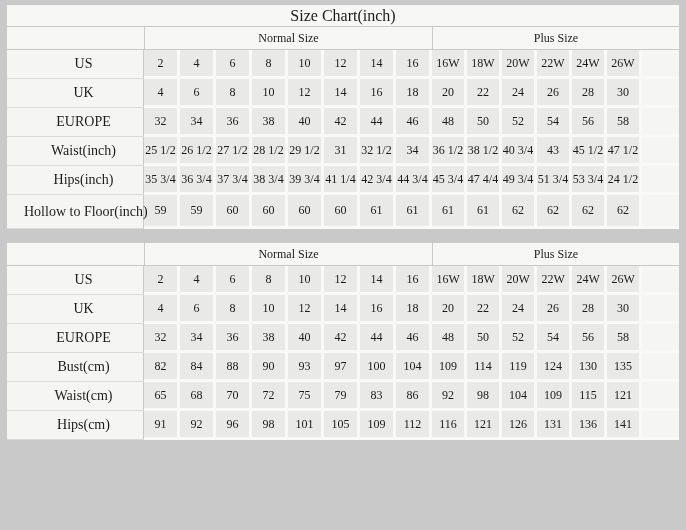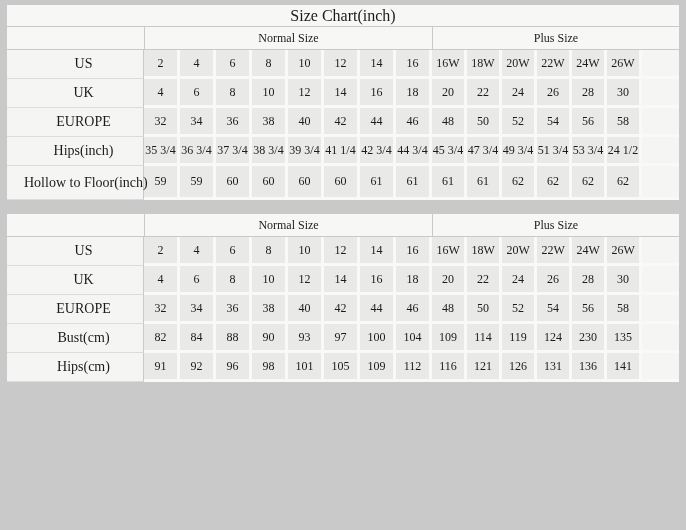--- a/index.html
+++ b/index.html
@@ -148,31 +148,49 @@
           <td class="value-cell">46</td>
           <td class="value-cell">48</td>
           <td class="value-cell">50</td>
           <td class="value-cell">52</td>
           <td class="value-cell">54</td>
           <td class="value-cell">56</td>
           <td class="value-cell">58</td>
           <td class="filler-cell"></td>
         </tr>
         <tr class="data-row">
+          <td class="label-cell">Waist(inch)</td>
+          <td class="value-cell">25 1/2</td>
+          <td class="value-cell">26 1/2</td>
+          <td class="value-cell">27 1/2</td>
+          <td class="value-cell">28 1/2</td>
+          <td class="value-cell">29 1/2</td>
+          <td class="value-cell">31</td>
+          <td class="value-cell">32 1/2</td>
+          <td class="value-cell">34</td>
+          <td class="value-cell">36 1/2</td>
+          <td class="value-cell">38 1/2</td>
+          <td class="value-cell">40 3/4</td>
+          <td class="value-cell">43</td>
+          <td class="value-cell">45 1/2</td>
+          <td class="value-cell">47 1/2</td>
+          <td class="filler-cell"></td>
+        </tr>
+        <tr class="data-row">
           <td class="label-cell">Hips(inch)</td>
           <td class="value-cell">35 3/4</td>
           <td class="value-cell">36 3/4</td>
           <td class="value-cell">37 3/4</td>
           <td class="value-cell">38 3/4</td>
           <td class="value-cell">39 3/4</td>
           <td class="value-cell">41 1/4</td>
           <td class="value-cell">42 3/4</td>
           <td class="value-cell">44 3/4</td>
           <td class="value-cell">45 3/4</td>
-          <td class="value-cell">47 3/4</td>
+          <td class="value-cell">47 4/4</td>
           <td class="value-cell">49 3/4</td>
           <td class="value-cell">51 3/4</td>
           <td class="value-cell">53 3/4</td>
           <td class="value-cell">24 1/2</td>
           <td class="filler-cell"></td>
         </tr>
         <tr class="data-row tall-row">
           <td class="label-cell">Hollow to Floor(inch)</td>
           <td class="value-cell">59</td>
           <td class="value-cell">59</td>
@@ -278,22 +296,40 @@
           <td class="value-cell">88</td>
           <td class="value-cell">90</td>
           <td class="value-cell">93</td>
           <td class="value-cell">97</td>
           <td class="value-cell">100</td>
           <td class="value-cell">104</td>
           <td class="value-cell">109</td>
           <td class="value-cell">114</td>
           <td class="value-cell">119</td>
           <td class="value-cell">124</td>
-          <td class="value-cell">230</td>
+          <td class="value-cell">130</td>
           <td class="value-cell">135</td>
+          <td class="filler-cell"></td>
+        </tr>
+        <tr class="data-row">
+          <td class="label-cell">Waist(cm)</td>
+          <td class="value-cell">65</td>
+          <td class="value-cell">68</td>
+          <td class="value-cell">70</td>
+          <td class="value-cell">72</td>
+          <td class="value-cell">75</td>
+          <td class="value-cell">79</td>
+          <td class="value-cell">83</td>
+          <td class="value-cell">86</td>
+          <td class="value-cell">92</td>
+          <td class="value-cell">98</td>
+          <td class="value-cell">104</td>
+          <td class="value-cell">109</td>
+          <td class="value-cell">115</td>
+          <td class="value-cell">121</td>
           <td class="filler-cell"></td>
         </tr>
         <tr class="data-row">
           <td class="label-cell">Hips(cm)</td>
           <td class="value-cell">91</td>
           <td class="value-cell">92</td>
           <td class="value-cell">96</td>
           <td class="value-cell">98</td>
           <td class="value-cell">101</td>
           <td class="value-cell">105</td>

